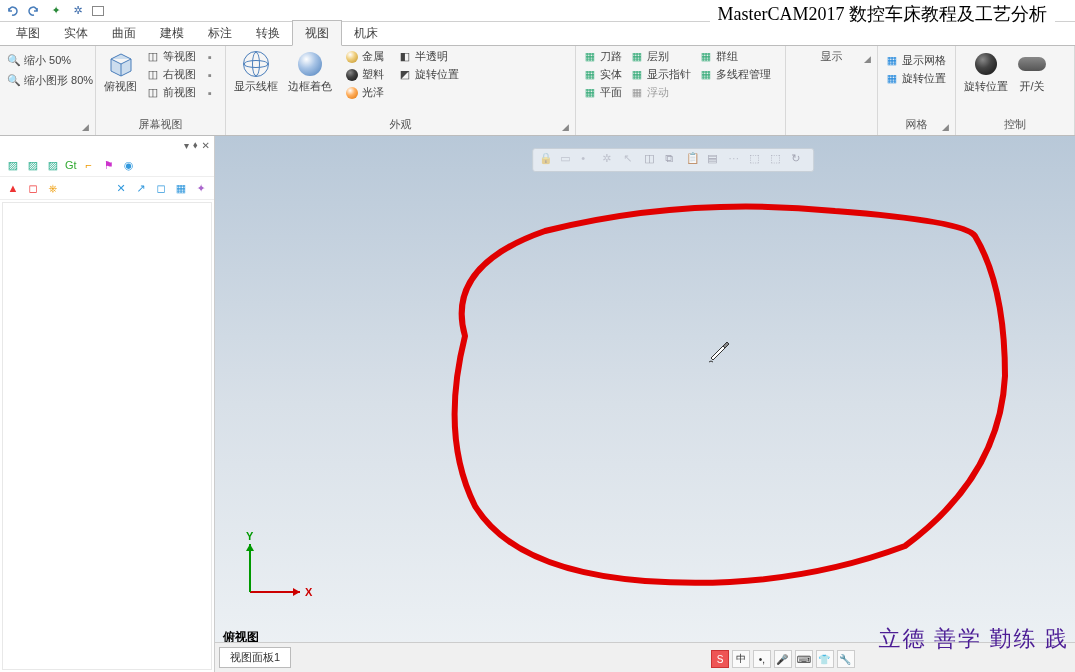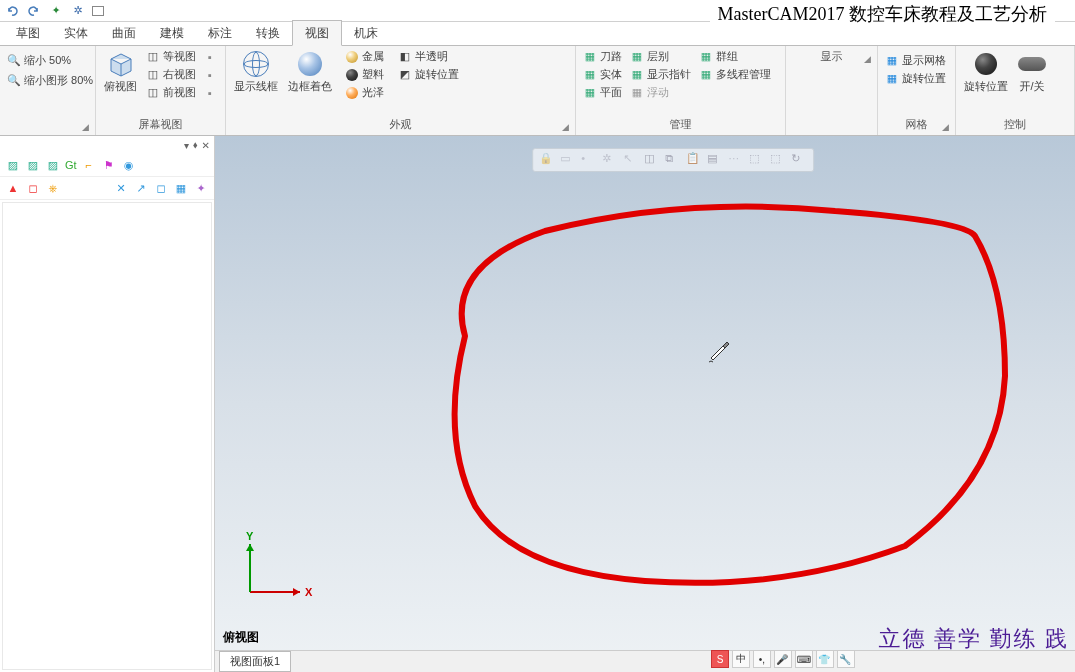--- a/index.html
+++ b/index.html
@@ -47,21 +47,21 @@
 
 .viewport { flex: 1; position: relative; background: linear-gradient(to bottom, #b8c8d8 0%, #d8e0e8 50%, #eef2f5 100%); overflow: hidden; }
 .float-tb { position: absolute; top: 12px; left: 50%; transform: translateX(-40%); background: rgba(235,240,245,0.85); border: 1px solid #c8d0d8; border-radius: 3px; padding: 3px 6px; display: flex; gap: 5px; align-items: center; }
 .float-tb .fico { width: 16px; height: 16px; color: #889; opacity: 0.7; }
 .float-tb .fico.dim { opacity: 0.4; }
 .red-circle { position: absolute; }
 .axis { position: absolute; left: 20px; bottom: 60px; }
 .axis-lbl { font-size: 11px; fill: #cc0000; font-weight: bold; }
 .cursor-pen { position: absolute; left: 490px; top: 200px; }
 .view-name { position: absolute; left: 8px; bottom: 26px; font-size: 12px; font-weight: bold; color: #000; }
-.view-tab { position: absolute; left: 0; bottom: 0; height: 22px; background: #f0f0f0; border-top: 1px solid #ccc; width: 100%; display: flex; align-items: center; text-align: right; }
+.view-tab { position: absolute; left: 0; bottom: 0; height: 30px; background: #f0f0f0; border-top: 1px solid #ccc; width: 100%; display: flex; align-items: center; text-align: right; }
 .view-tab .vt { padding: 2px 10px; font-size: 11px; border: 1px solid #bbb; background: #fff; margin-left: 4px; }
 
 .ime { position: absolute; right: 220px; bottom: 4px; display: flex; gap: 3px; align-items: center; z-index: 60; }
 .ime .ib { width: 18px; height: 18px; display: flex; align-items: center; justify-content: center; border: 1px solid #ccc; background: #fafafa; font-size: 10px; }
 .watermark { position: absolute; right: 6px; bottom: 18px; font-size: 22px; color: #4c1d95; font-family: "KaiTi", serif; z-index: 55; letter-spacing: 2px; }
 </style>
 </head>
 <body>
 
 <div class="qat">
@@ -229,21 +229,20 @@
         <div class="rbtn-sm">
             <span class="ic" style="color:#3a7">▦</span>
             <span>群组</span>
           </div>
         <div class="rbtn-sm">
             <span class="ic" style="color:#3a7">▦</span>
             <span>多线程管理</span>
           </div>
       </div>
     </div>
-    <div class="group-label">管理</div>
   </div>
 
   <div class="group" style="width:92px">
     <div class="group-label"><span>显示</span><span class="launcher">◢</span></div>
   </div>
 
   <div class="group" style="width:78px">
     <div class="group-body">
         <div class="vcol" style="padding-top:4px">
       <div class="rbtn-sm">

